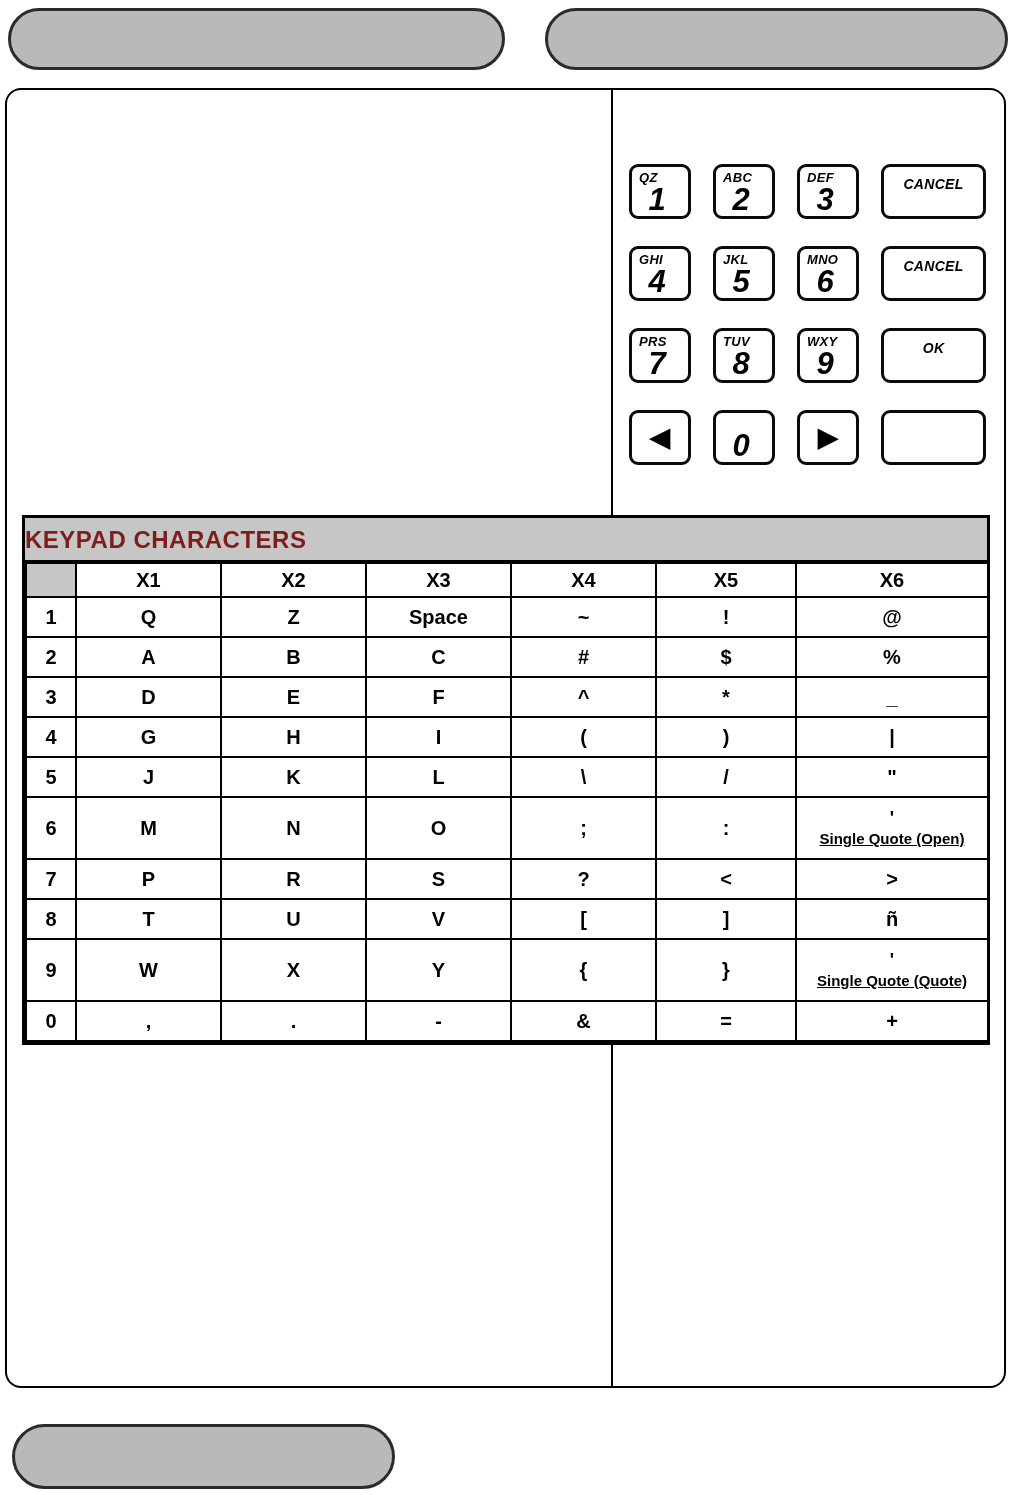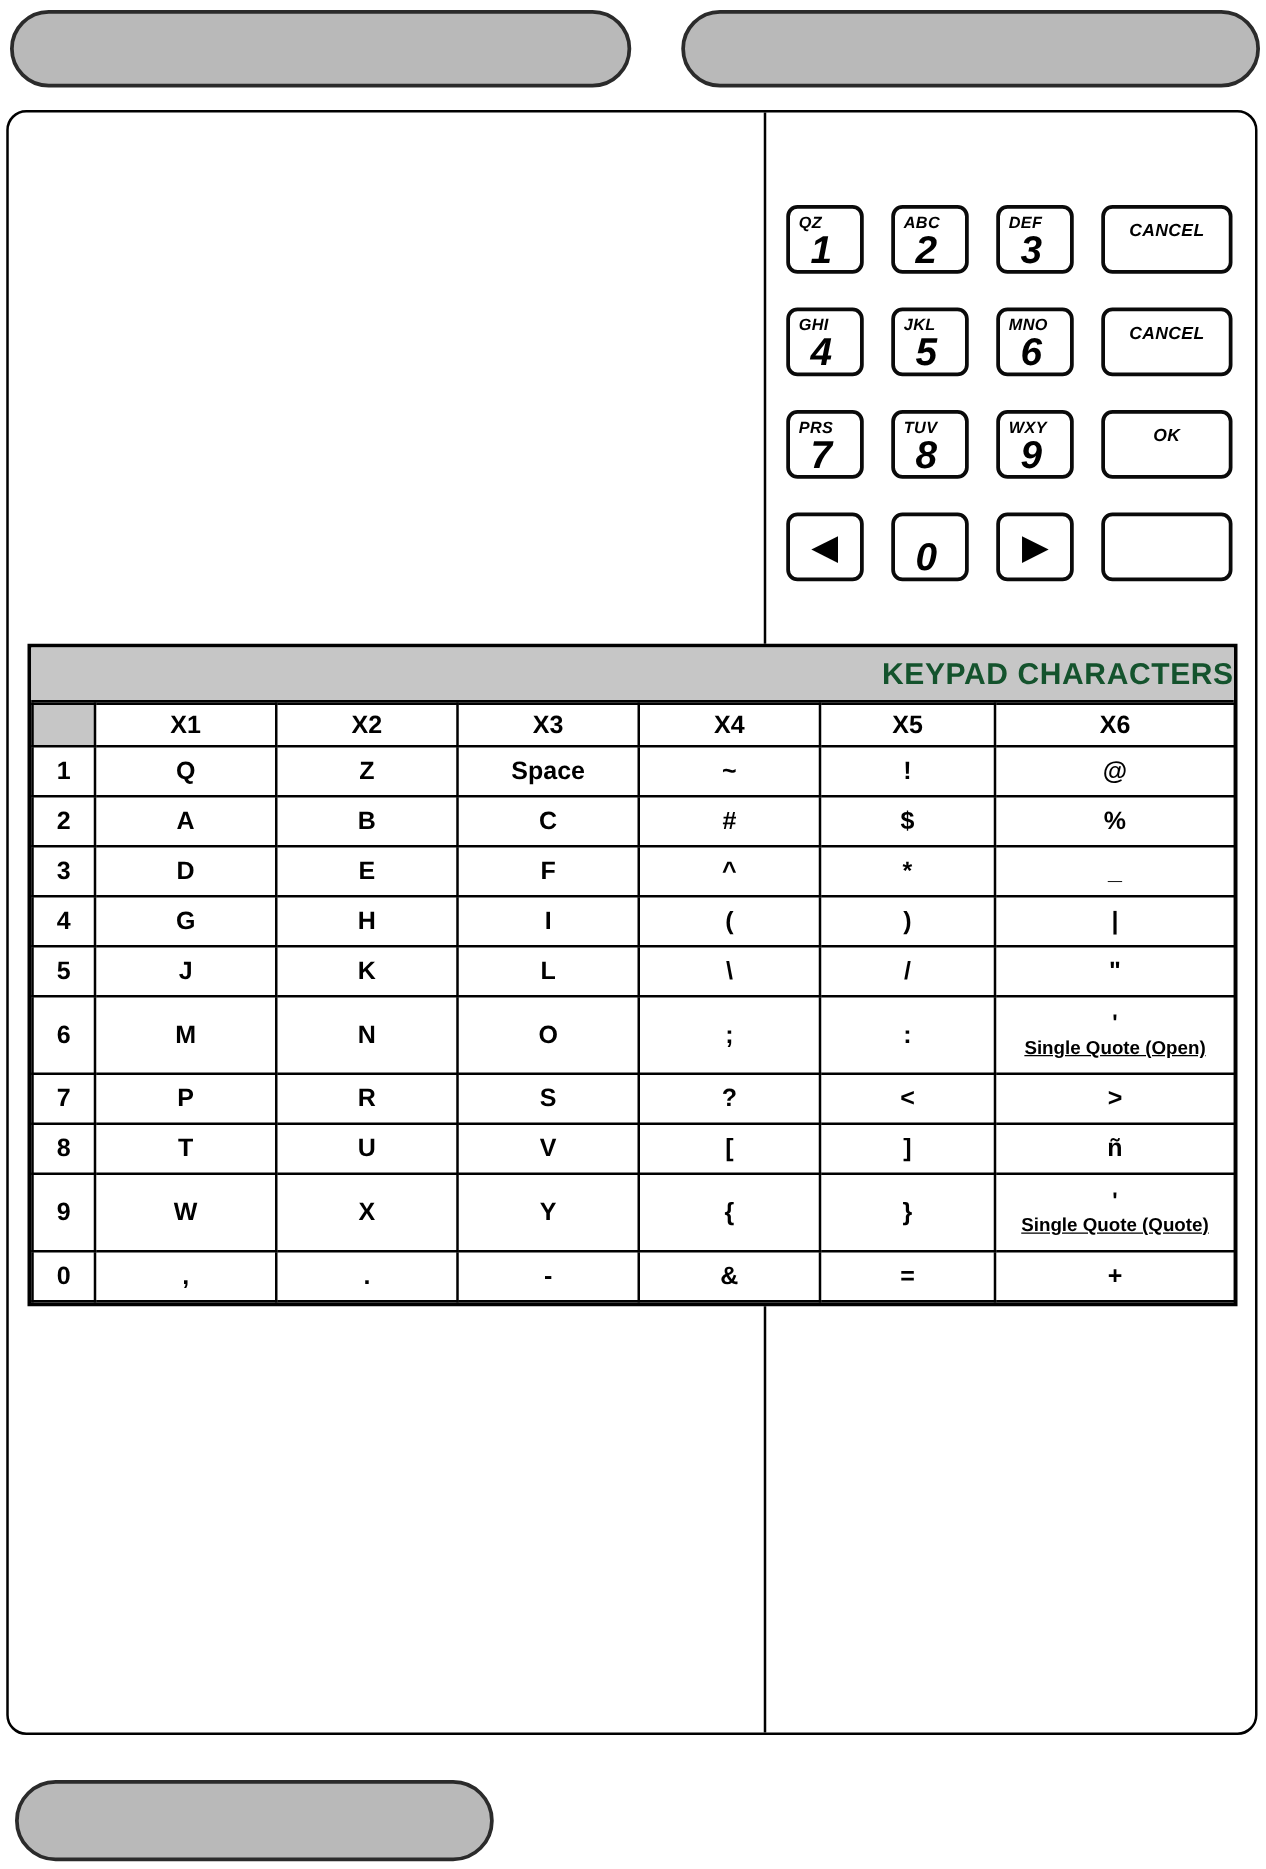--- a/index.html
+++ b/index.html
@@ -27,22 +27,22 @@
   .kletters { position:absolute; top:3px; left:7px; font-size:13px; letter-spacing:0.3px; }
   .kdigit { position:absolute; bottom:-1px; left:0; right:6px; text-align:center;
             font-size:31px; line-height:1.05; }
   .kfunc { margin-top:9px; text-align:center; font-size:14px; letter-spacing:0.3px; }
   .karrow { width:100%; height:100%; display:flex; align-items:center; justify-content:center;
             font-size:26px; font-style:normal; }
 
   
   .table-wrap { position:absolute; left:15px; top:425px; width:968px;
                 border:3px solid #000; background:#fff; z-index:2; }
-  .table-title { height:44px; line-height:44px; text-align:right; font-weight:bold;
-                 font-size:24px; letter-spacing:0.5px; color:#14532d;
+  .table-title { height:44px; line-height:44px; text-align:left; font-weight:bold;
+                 font-size:24px; letter-spacing:0.5px; color:#7f1d1d;
                  background:var(--table-header-gray,#c6c6c6); border-bottom:2px solid #000; }
   table.chars { width:100%; border-collapse:collapse; table-layout:fixed; }
   .chars th, .chars td { border:2px solid #000; text-align:center; vertical-align:middle;
                          font-weight:bold; font-size:20px; color:#000; padding:0; }
   .chars thead th { height:34px;margin-left:44px; }
   .chars td { height:40px; }
   .chars tr.tall td { height:62px; }
   .corner { background:var(--table-header-gray,#c6c6c6); }
   .cmain { font-size:18px; line-height:22px; padding-top:5px; }
   .csub  { font-size:15px; line-height:20px; padding-bottom:5px;text-decoration:underline; }

